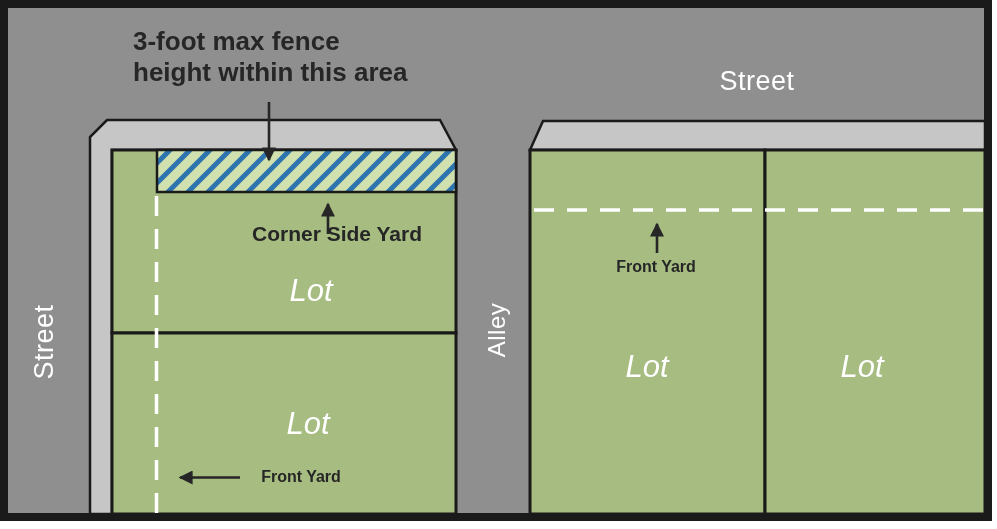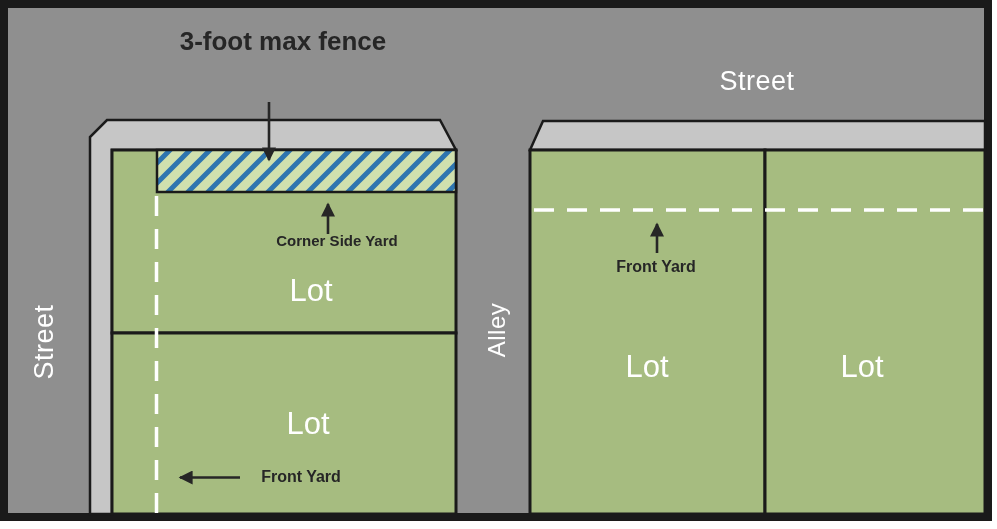--- a/index.html
+++ b/index.html
@@ -15,26 +15,26 @@
   .sidewalk{fill:var(--sidewalk,#c6c6c6);stroke:var(--outline,#1a1a1a);stroke-width:2.5;}
   .lot{fill:var(--lot,#a6bc80);stroke:var(--outline,#1a1a1a);stroke-width:3;}
   .hatch-rect{stroke:var(--outline,#1a1a1a);stroke-width:2.5;}
   .hatch-bg{fill:var(--hatch-bg,#d0e0ae);}
   .hatch-stripe{stroke:var(--hatch-stripe,#2e75b0);stroke-width:5;}
   .setback{stroke:#ffffff;stroke-width:3.5;stroke-dasharray:20 13;fill:none;}
   .arrow{stroke:var(--label-dark,#262626);stroke-width:2.6;fill:none;}
   .arrow-head{fill:var(--label-dark,#262626);}
   .lbl{position:absolute;transform:translate(-50%,-50%);white-space:nowrap;}
   .lbl-light{color:var(--label-light,#ffffff);font-size:27px;letter-spacing:.5px;}
-  .lbl-lot{color:var(--label-light,#ffffff);font-size:31px;}
+  .lbl-lot{color:var(--label-light,#ffffff);font-size:31px;font-style:italic;}
   .lbl-dark{color:var(--label-dark,#262626);font-weight:bold;font-size:16px;}
   .rot{transform:translate(-50%,-50%) rotate(-90deg);}
   .note{
     position:absolute;left:133px;top:26px;width:300px;
-    text-align:center;color:var(--label-dark,#262626);
+    text-align:left;color:var(--label-dark,#262626);
     font-weight:bold;font-size:26px;line-height:31px;
   }
 </style>
 </head>
 <body>
 
 <div class="canvas">
 
   <svg class="diagram-svg" width="997" height="529" viewBox="0 0 997 529">
     <defs>
@@ -65,27 +65,28 @@
     <path class="setback" d="M534,210 L985,210"></path>
 
     <path class="arrow" d="M269,102 L269,160" marker-end="url(#ah)"></path>
     <path class="arrow" d="M328,234 L328,204" marker-end="url(#ah)"></path>
     <path class="arrow" d="M240,477.5 L180,477.5" marker-end="url(#ah)"></path>
     <path class="arrow" d="M657,253 L657,224" marker-end="url(#ah)"></path>
   </svg>
 
   <div class="note">
     <div>3-foot max fence</div>
+    <div>height within this area</div>
   </div>
 
   <span class="lbl lbl-light rot" style="left:44px;top:342px;">Street</span>
   <span class="lbl lbl-light" style="left:757px;top:81px;">Street</span>
   <span class="lbl lbl-light rot" style="left:497px;top:330px;font-size:24px;">Alley</span>
 
-  <span class="lbl lbl-dark" style="left:337px;top:240px;font-size:15px;">Corner Side Yard</span>
+  <span class="lbl lbl-dark" style="left:337px;top:234px;font-size:21px;">Corner Side Yard</span>
   <span class="lbl lbl-dark" style="left:301px;top:477px;">Front Yard</span>
   <span class="lbl lbl-dark" style="left:656px;top:267px;">Front Yard</span>
 
   <span class="lbl lbl-lot" style="left:311px;top:291px;">Lot</span>
   <span class="lbl lbl-lot" style="left:308px;top:424px;">Lot</span>
   <span class="lbl lbl-lot" style="left:647px;top:367px;">Lot</span>
   <span class="lbl lbl-lot" style="left:862px;top:367px;">Lot</span>
 
 </div>
 

